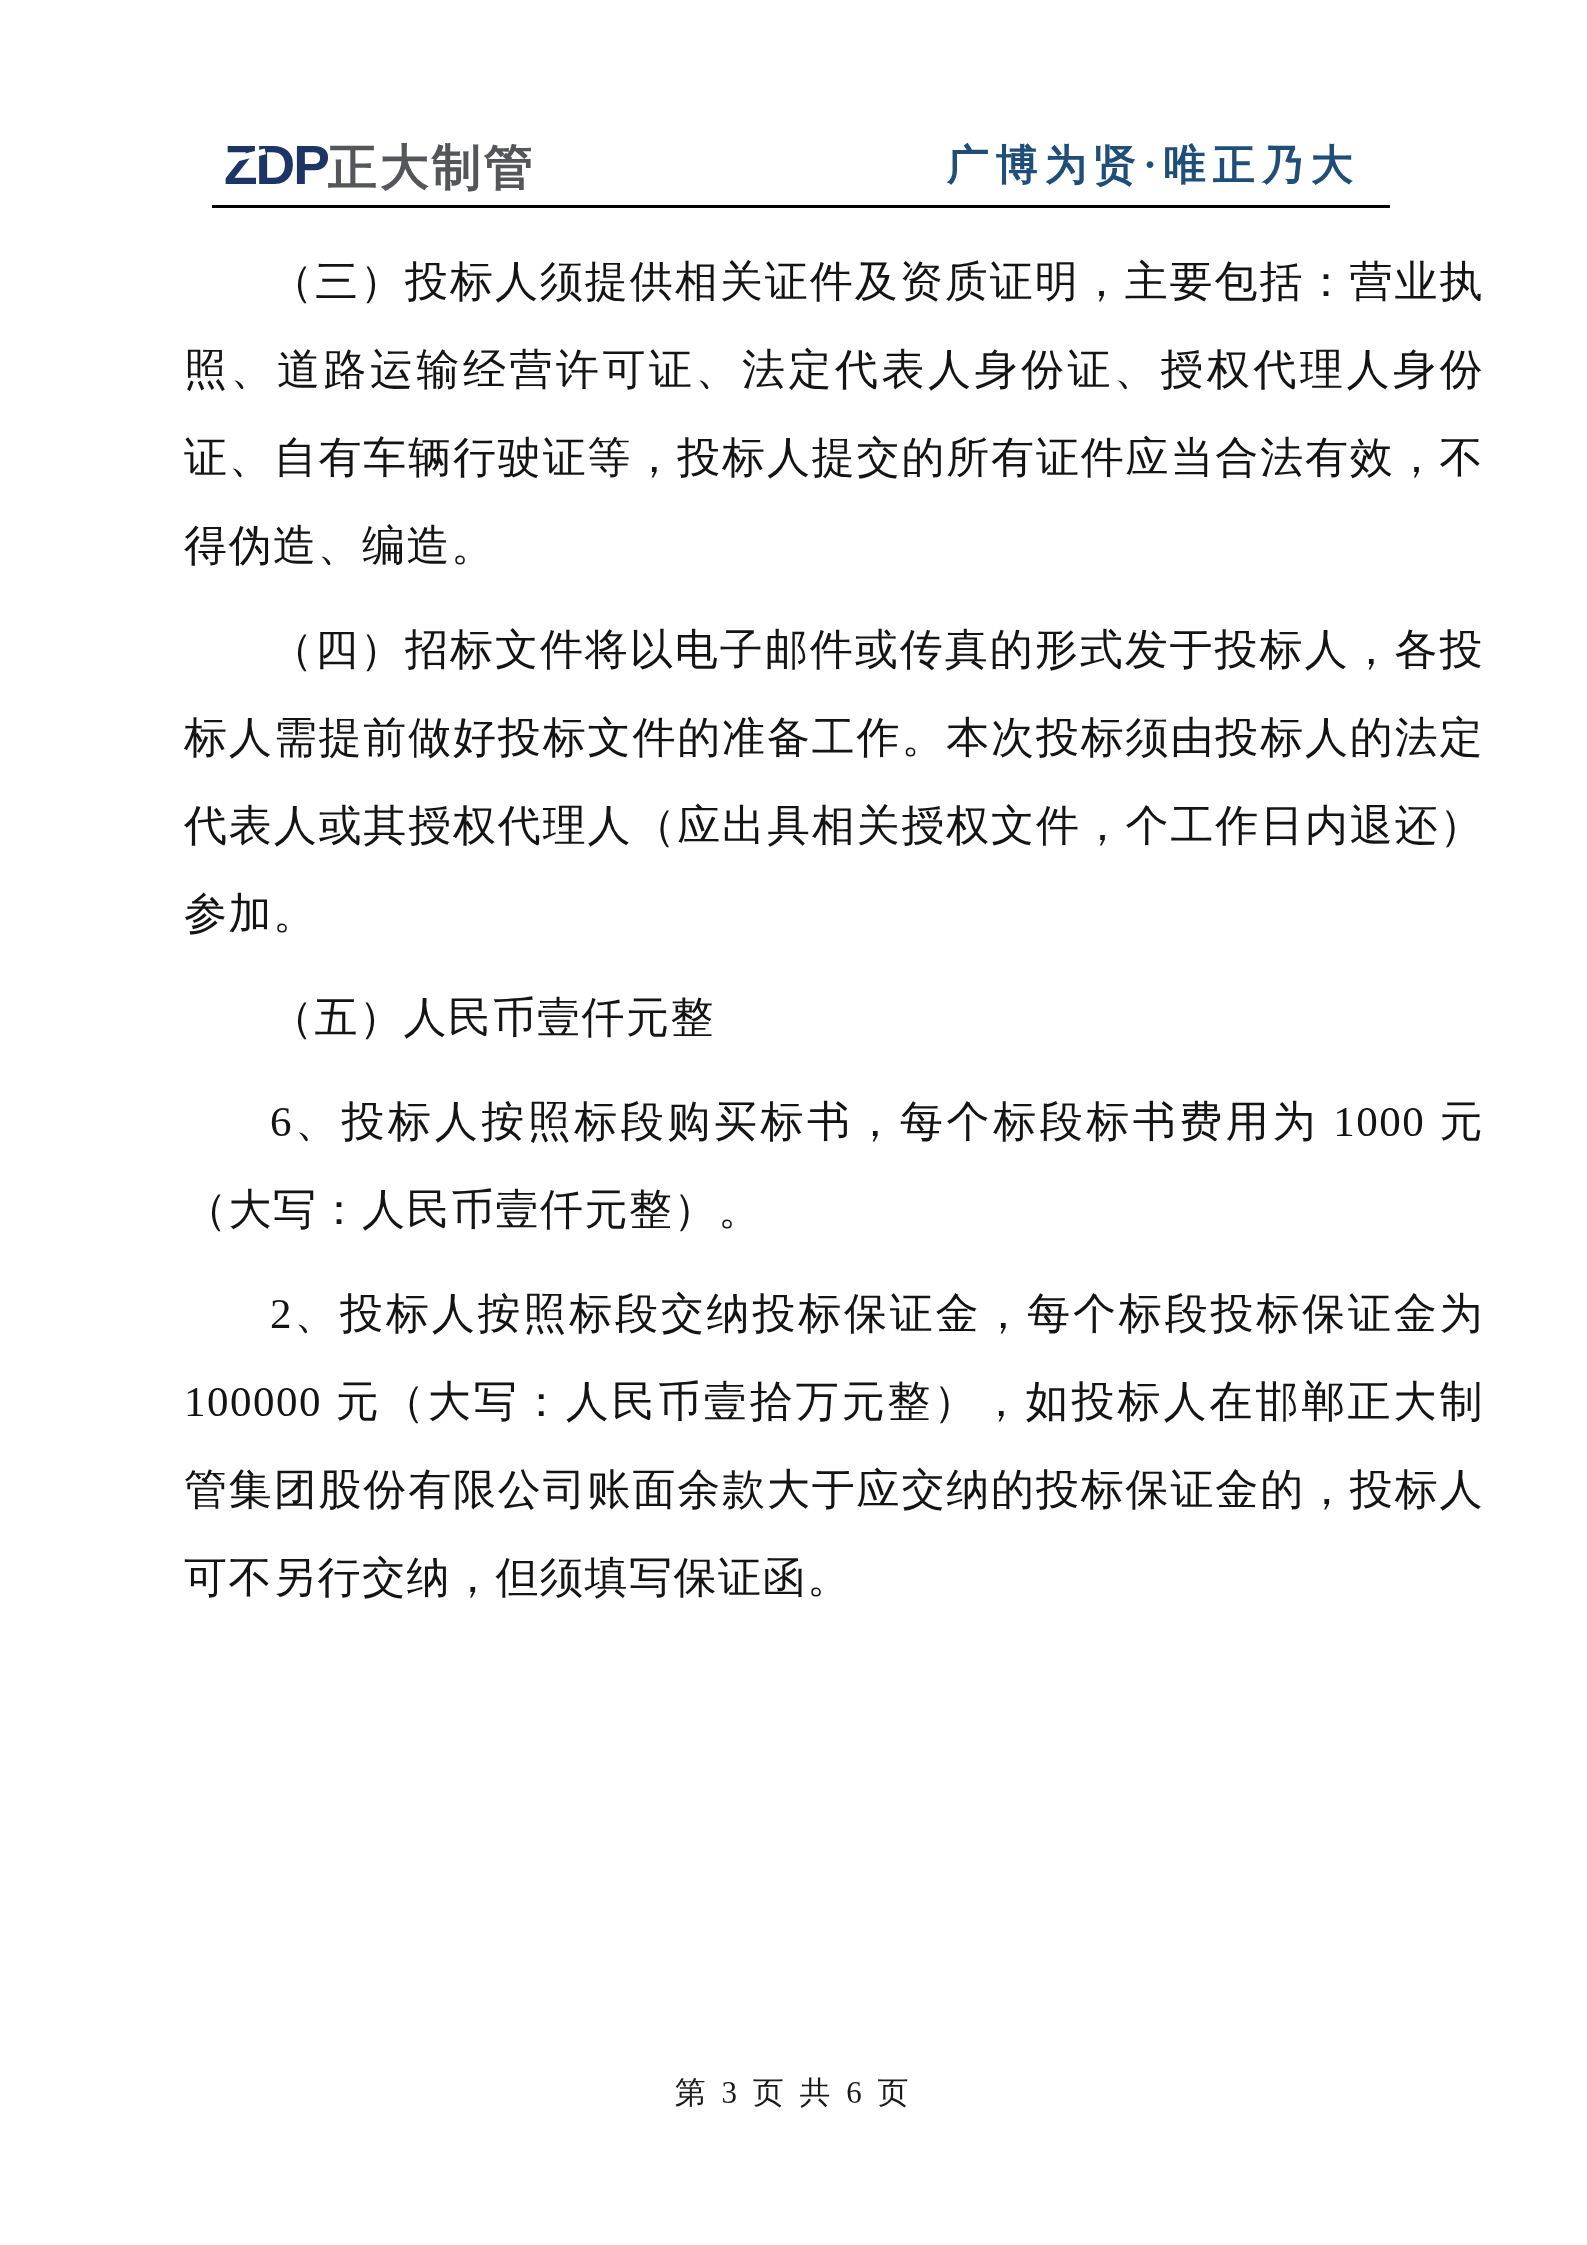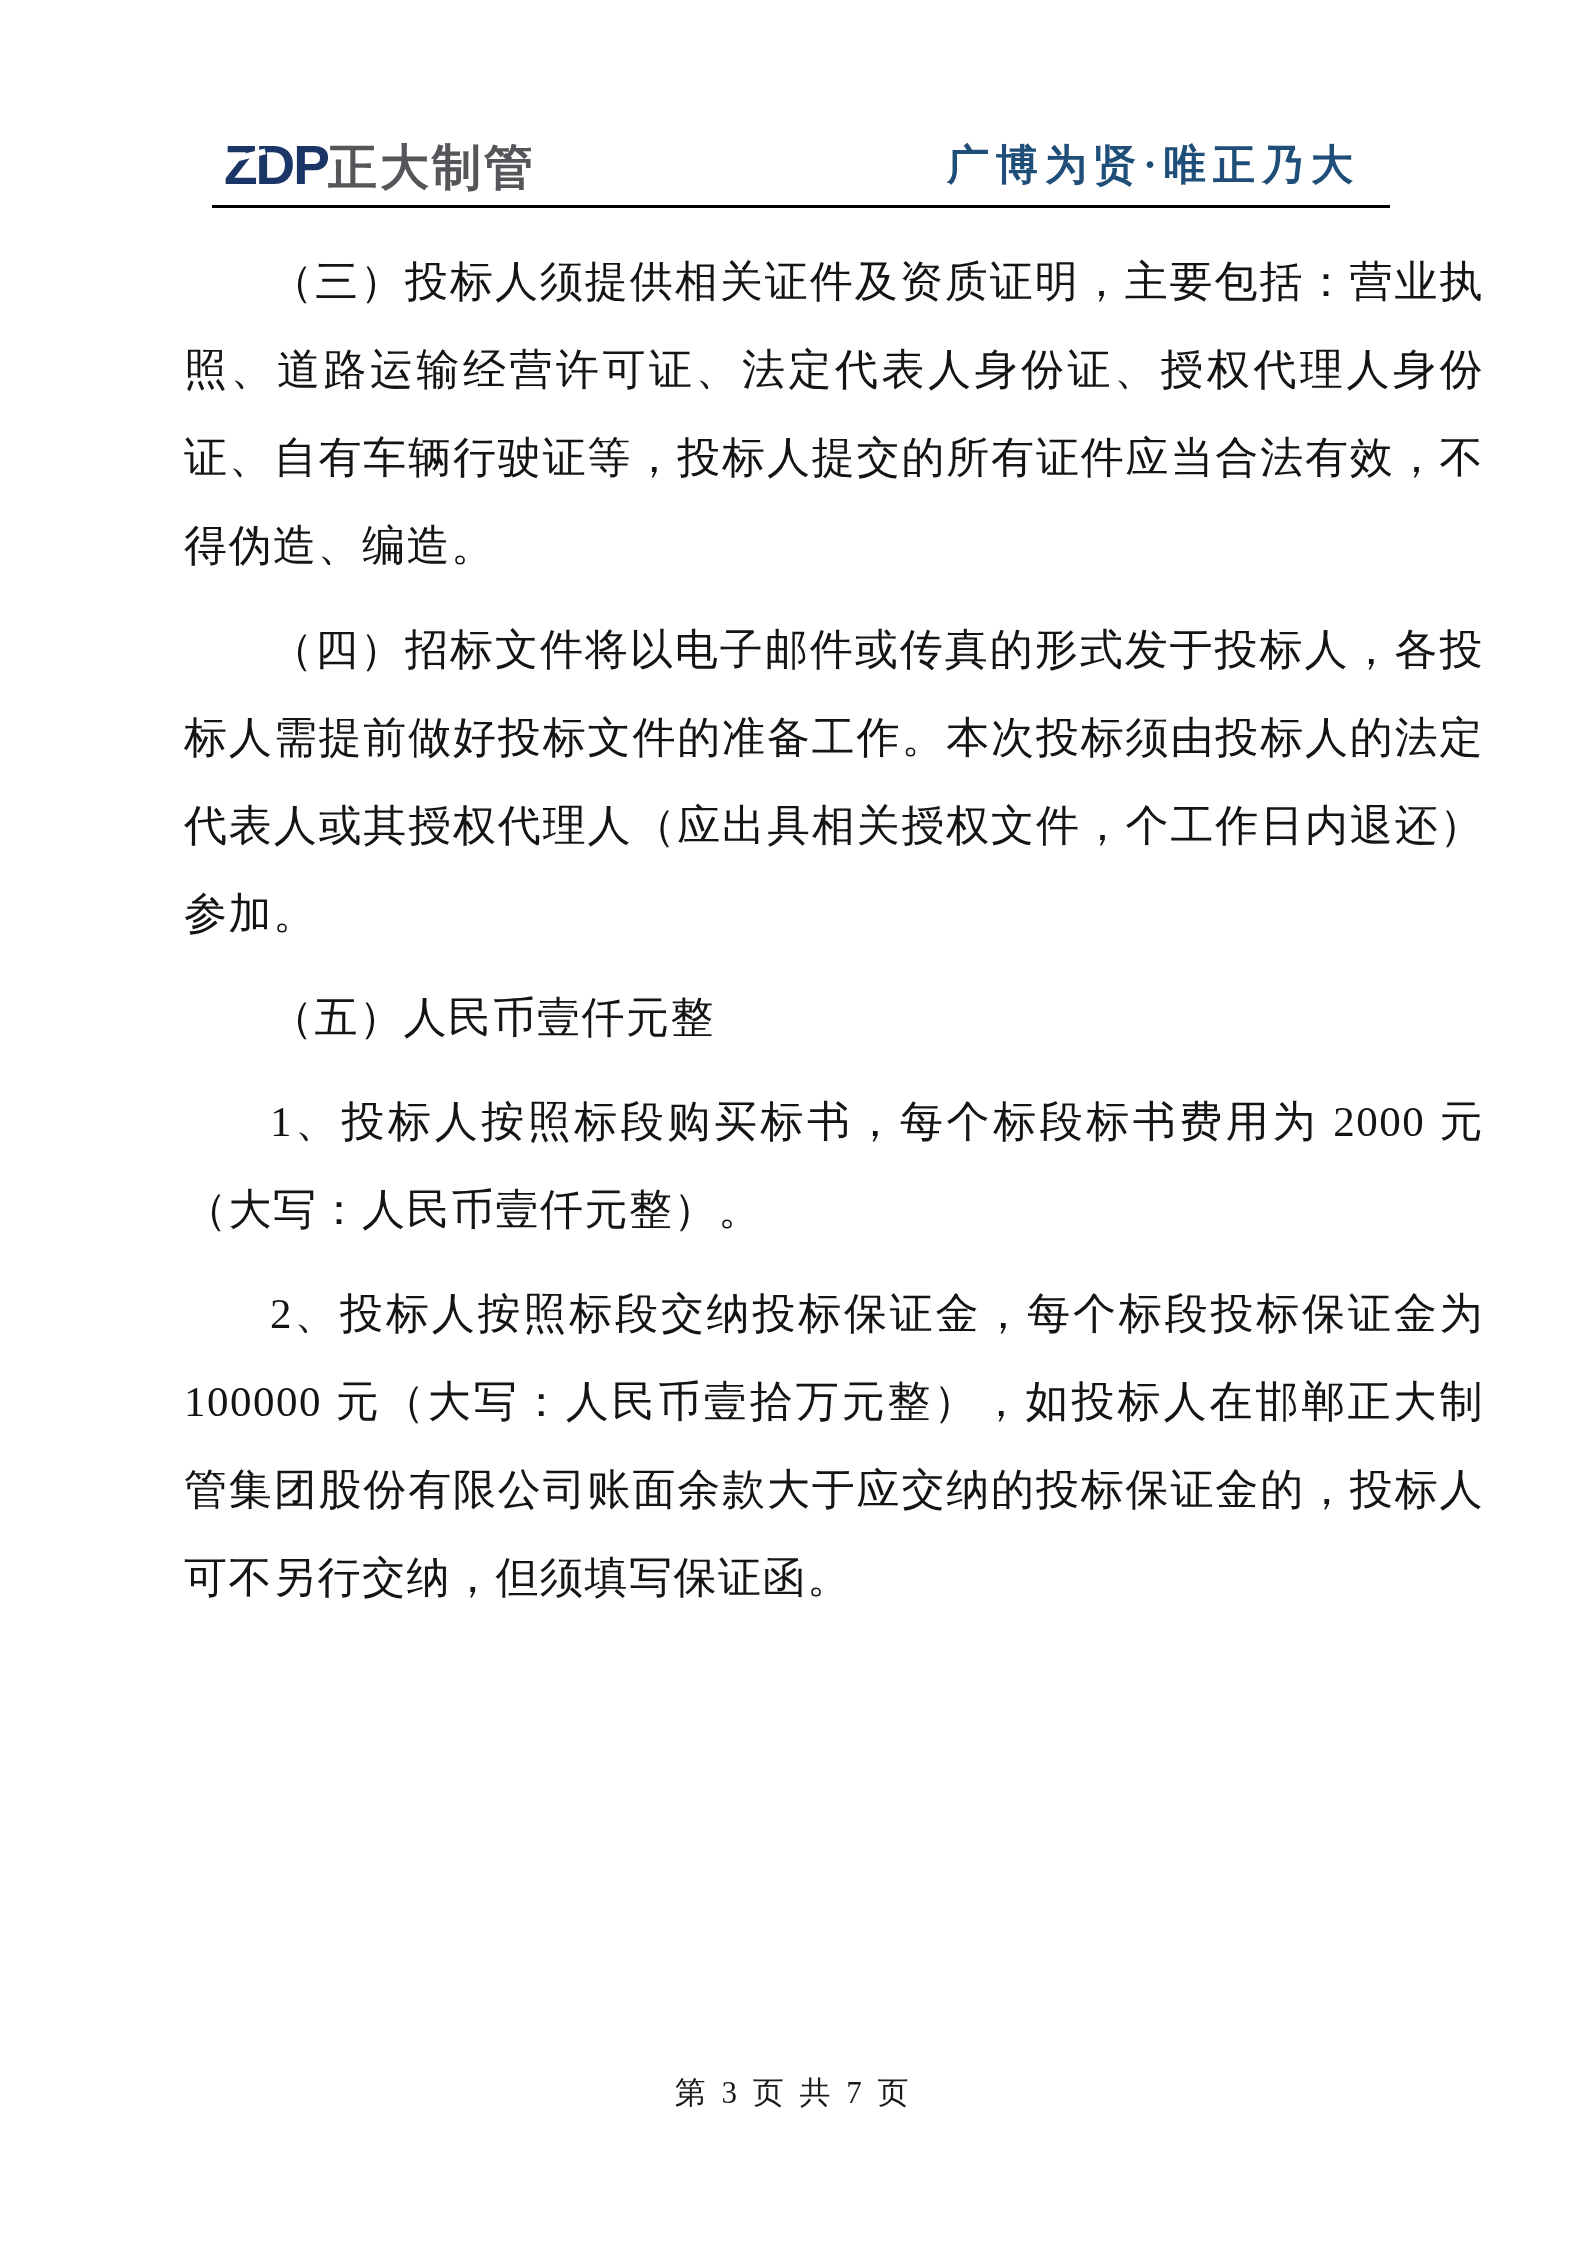--- a/index.html
+++ b/index.html
@@ -114,21 +114,21 @@
       <span class="company-name">正大制管</span>
     </div>
     <div class="company-slogan">广博为贤·唯正乃大</div>
     <div class="header-rule"></div>
   </div>
 
   <div class="doc-body">
     <p class="para">（三）投标人须提供相关证件及资质证明，主要包括：营业执照、道路运输经营许可证、法定代表人身份证、授权代理人身份证、自有车辆行驶证等，投标人提交的所有证件应当合法有效，不得伪造、编造。</p>
     <p class="para">（四）招标文件将以电子邮件或传真的形式发于投标人，各投标人需提前做好投标文件的准备工作。本次投标须由投标人的法定代表人或其授权代理人（应出具相关授权文件，个工作日内退还）参加。</p>
     <p class="para">（五）人民币壹仟元整</p>
-    <p class="para">1、投标人按照标段购买标书，每个标段标书费用为 2000 元（大写：人民币壹仟元整）。</p>
+    <p class="para">6、投标人按照标段购买标书，每个标段标书费用为 1000 元（大写：人民币壹仟元整）。</p>
     <p class="para">2、投标人按照标段交纳投标保证金，每个标段投标保证金为 100000 元（大写：人民币壹拾万元整），如投标人在邯郸正大制管集团股份有限公司账面余款大于应交纳的投标保证金的，投标人可不另行交纳，但须填写保证函。</p>
   </div>
 
   <div class="page-footer">
-    <span>第 3 页 共 7 页</span>
+    <span>第 3 页 共 6 页</span>
   </div>
 
 </div>
 
 </body></html>

